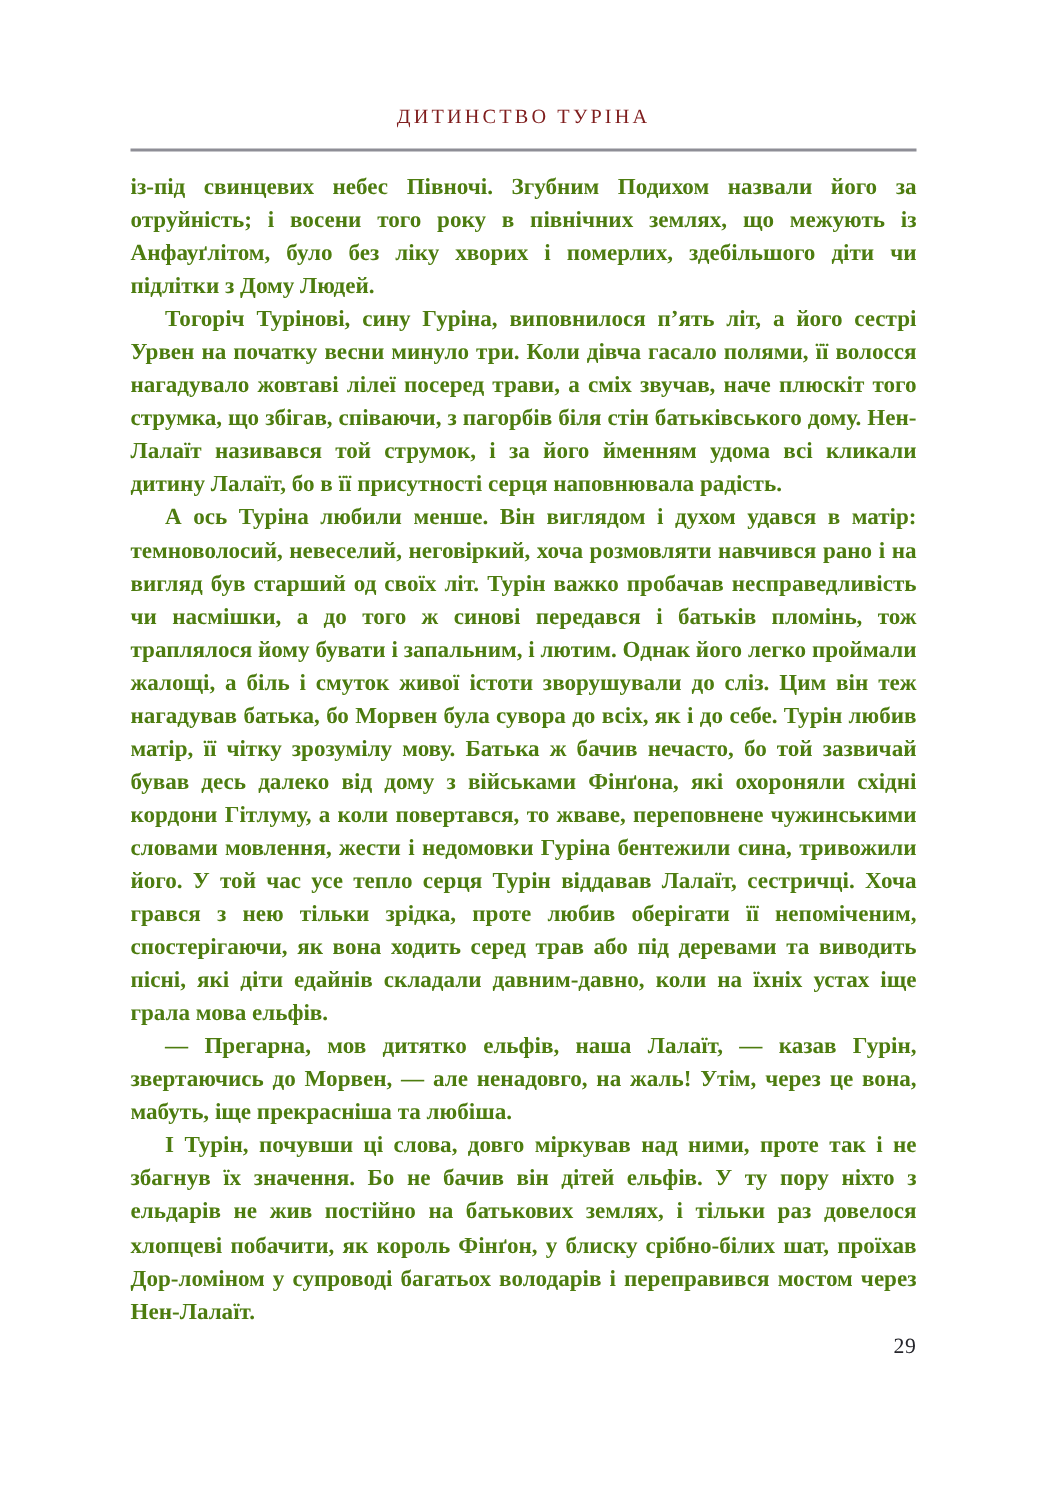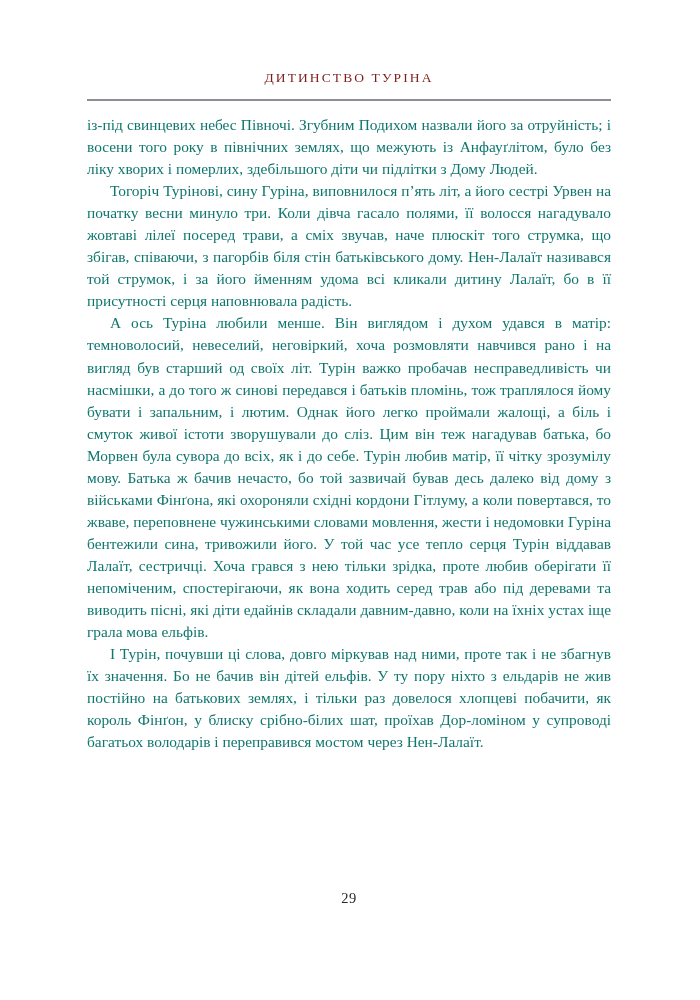--- a/index.html
+++ b/index.html
@@ -55,55 +55,57 @@
   .textblock {
     position: absolute;
     left: 87px;
     top: 114px;
     width: 524px;
     font-size: 15.4px;
     line-height: 22.05px;
     text-align: justify;
     text-justify: inter-word;
     hyphens: manual;
-    color: #0f766e;
+    color: #4d7c0f;
+    font-weight: bold;
   }
 
   .textblock p {
     margin: 0;
     text-indent: 23px;
     text-align: justify;
   }
   .textblock p.cont {
     text-indent: 0;
   }
 
   
   .folio {
     position: absolute;
     left: 87px;
     top: 890px;
     width: 524px;
-    text-align: center;
+    text-align: right;
     font-size: 14.5px;
     color: #26262c;
     letter-spacing: 0.4px;
   }
 </style>
 </head>
 <body>
 
 <div class="page">
 
   <div class="running-head">Дитинство Туріна</div>
 
   <div class="head-rule"></div>
 
   <div class="textblock">
     <p class="cont">із-під свинцевих небес Півночі. Згубним Подихом назвали його за отруйність; і восени того року в північних землях, що межують із Анфауґлітом, було без ліку хворих і померлих, здебільшого діти чи підлітки з Дому Людей.</p>
     <p>Тогоріч Турінові, сину Гуріна, виповнилося п’ять літ, а його сестрі Урвен на початку весни минуло три. Коли дівча гасало полями, її волосся нагадувало жовтаві лілеї посеред трави, а сміх звучав, наче плюскіт того струмка, що збігав, співаючи, з пагорбів біля стін батьківського дому. Нен-Лалаїт називався той струмок, і за його йменням удома всі кликали дитину Лалаїт, бо в її присутності серця наповнювала радість.</p>
     <p>А ось Туріна любили менше. Він виглядом і духом удався в матір: темноволосий, невеселий, неговіркий, хоча розмовляти навчився рано і на вигляд був старший од своїх літ. Турін важко пробачав несправедливість чи насмішки, а до того ж синові передався і батьків пломінь, тож траплялося йому бувати і запальним, і лютим. Однак його легко проймали жалощі, а біль і смуток живої істоти зворушували до сліз. Цим він теж нагадував батька, бо Морвен була сувора до всіх, як і до себе. Турін любив матір, її чітку зрозумілу мову. Батька ж бачив нечасто, бо той зазвичай бував десь далеко від дому з військами Фінґона, які охороняли східні кордони Гітлуму, а коли повертався, то жваве, переповнене чужинськими словами мовлення, жести і недомовки Гуріна бентежили сина, тривожили його. У той час усе тепло серця Турін віддавав Лалаїт, сестричці. Хоча грався з нею тільки зрідка, проте любив оберігати її непоміченим, спостерігаючи, як вона ходить серед трав або під деревами та виводить пісні, які діти едайнів складали давним-давно, коли на їхніх устах іще грала мова ельфів.</p>
+    <p>— Прегарна, мов дитятко ельфів, наша Лалаїт, — казав Гурін, звертаючись до Морвен, — але ненадовго, на жаль! Утім, через це вона, мабуть, іще прекрасніша та любіша.</p>
     <p>І Турін, почувши ці слова, довго міркував над ними, проте так і не збагнув їх значення. Бо не бачив він дітей ельфів. У ту пору ніхто з ельдарів не жив постійно на батькових землях, і тільки раз довелося хлопцеві побачити, як король Фінґон, у блиску срібно-білих шат, проїхав Дор-ломіном у супроводі багатьох володарів і переправився мостом через Нен-Лалаїт.</p>
   </div>
 
   <div class="folio">29</div>
 
 </div>
 
 </body></html>

